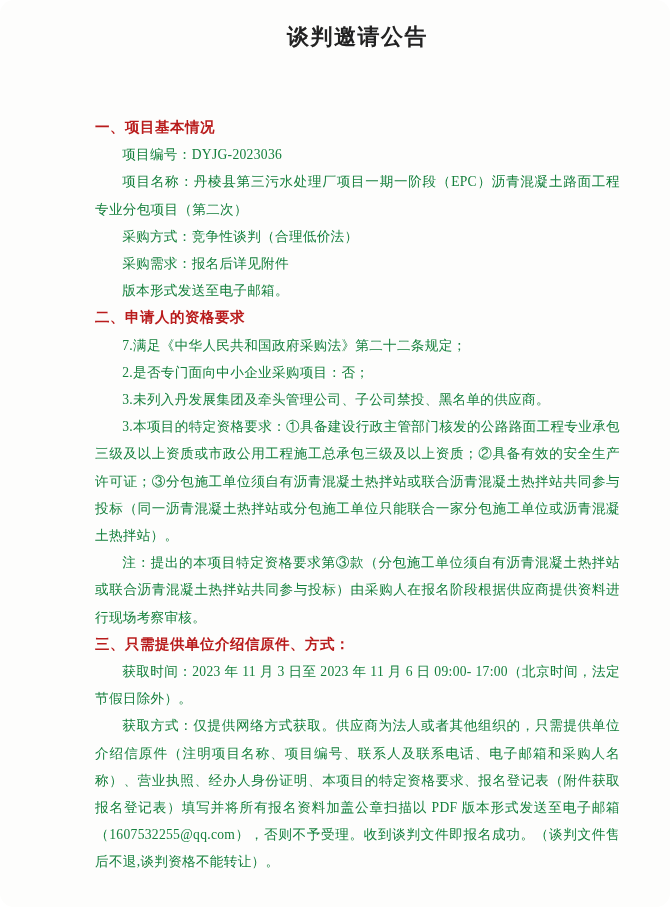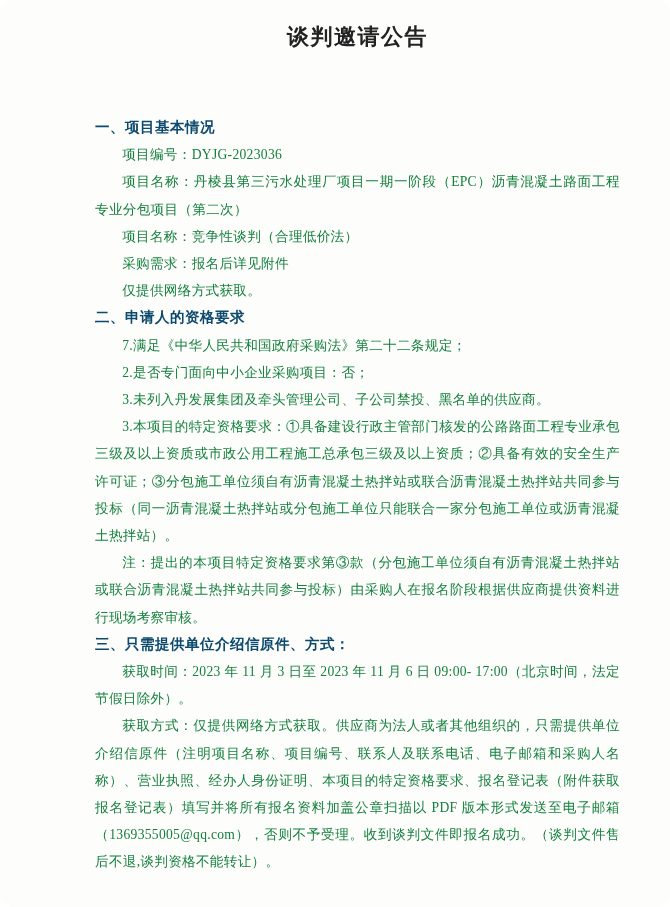--- a/index.html
+++ b/index.html
@@ -31,21 +31,21 @@
     font-family: "Liberation Serif", "DejaVu Serif", serif;
   }
   p {
     margin: 0;
   }
   .sec-heading {
     font-family: Liberation Serif, serif;
     font-weight: bold;
     font-size: 14.5px;
     line-height: 27.2px;
-    color: #0c4a6e;
+    color: #b91c1c;
     letter-spacing: 0.5px;
     text-align: justify;
   }
   .body-para {
     font-size: 13.6px;
     line-height: 27.2px;
     text-align: justify;
     letter-spacing: 0.3px;
     color: #15803d;
   }
@@ -56,28 +56,28 @@
 </head>
 <body>
 
 <div class="page">
 
   <h1 class="title">谈判邀请公告</h1>
 
   <p class="sec-heading">一、项目基本情况</p>
   <p class="body-para indent">项目编号：DYJG-2023036</p>
   <p class="body-para indent">项目名称：丹棱县第三污水处理厂项目一期一阶段（EPC）沥青混凝土路面工程专业分包项目（第二次）</p>
-  <p class="body-para indent">项目名称：竞争性谈判（合理低价法）</p>
+  <p class="body-para indent">采购方式：竞争性谈判（合理低价法）</p>
   <p class="body-para indent">采购需求：报名后详见附件</p>
-  <p class="body-para indent">仅提供网络方式获取。</p>
+  <p class="body-para indent">版本形式发送至电子邮箱。</p>
 
   <p class="sec-heading">二、申请人的资格要求</p>
   <p class="body-para indent">7.满足《中华人民共和国政府采购法》第二十二条规定；</p>
   <p class="body-para indent">2.是否专门面向中小企业采购项目：否；</p>
   <p class="body-para indent">3.未列入丹发展集团及牵头管理公司、子公司禁投、黑名单的供应商。</p>
   <p class="body-para indent">3.本项目的特定资格要求：①具备建设行政主管部门核发的公路路面工程专业承包三级及以上资质或市政公用工程施工总承包三级及以上资质；②具备有效的安全生产许可证；③分包施工单位须自有沥青混凝土热拌站或联合沥青混凝土热拌站共同参与投标（同一沥青混凝土热拌站或分包施工单位只能联合一家分包施工单位或沥青混凝土热拌站）。</p>
   <p class="body-para indent">注：提出的本项目特定资格要求第③款（分包施工单位须自有沥青混凝土热拌站或联合沥青混凝土热拌站共同参与投标）由采购人在报名阶段根据供应商提供资料进行现场考察审核。</p>
 
   <p class="sec-heading">三、只需提供单位介绍信原件、方式：</p>
   <p class="body-para indent">获取时间：2023 年 11 月 3 日至 2023 年 11 月 6 日 09:00- 17:00（北京时间，法定节假日除外）。</p>
-  <p class="body-para indent">获取方式：仅提供网络方式获取。供应商为法人或者其他组织的，只需提供单位介绍信原件（注明项目名称、项目编号、联系人及联系电话、电子邮箱和采购人名称）、营业执照、经办人身份证明、本项目的特定资格要求、报名登记表（附件获取报名登记表）填写并将所有报名资料加盖公章扫描以 PDF 版本形式发送至电子邮箱（1369355005@qq.com），否则不予受理。收到谈判文件即报名成功。（谈判文件售后不退,谈判资格不能转让）。</p>
+  <p class="body-para indent">获取方式：仅提供网络方式获取。供应商为法人或者其他组织的，只需提供单位介绍信原件（注明项目名称、项目编号、联系人及联系电话、电子邮箱和采购人名称）、营业执照、经办人身份证明、本项目的特定资格要求、报名登记表（附件获取报名登记表）填写并将所有报名资料加盖公章扫描以 PDF 版本形式发送至电子邮箱（1607532255@qq.com），否则不予受理。收到谈判文件即报名成功。（谈判文件售后不退,谈判资格不能转让）。</p>
 
 </div>
 
 </body></html>

